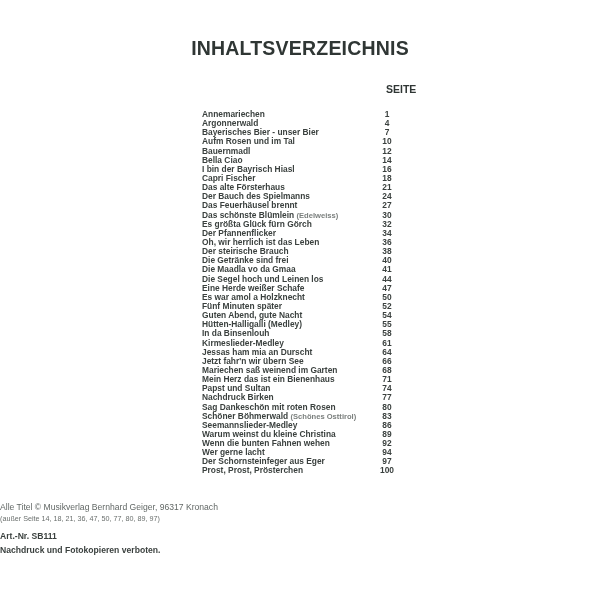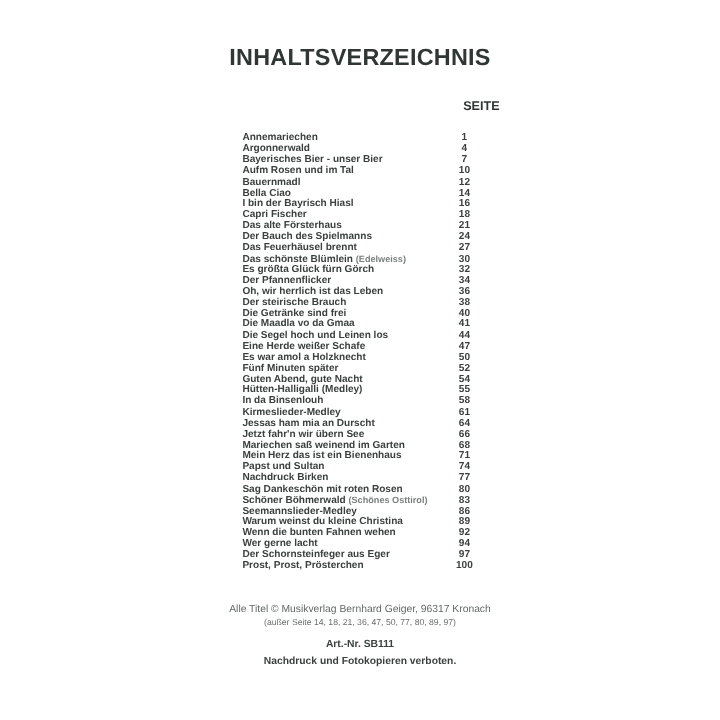--- a/index.html
+++ b/index.html
@@ -40,21 +40,21 @@
       height: 9.15px;
       line-height: 9.15px;
       font-size: 8.4px;
       font-weight: bold;
       color: #3a403e;
     }
     .row .name { white-space: nowrap; }
     .row .note { font-weight: bold; color: #7a7f7d; font-size: 7.6px; text-align: right; }
     .row .page { width: 30px; text-align: center; }
     .footer {
-      position: absolute; left: 0; width: 600px; text-align: center;
+      position: absolute; left: 0; width: 600px; text-align: left;
     }
     .copyright { top: 502px; font-size: 8.6px; color: #626866; }
     .except { top: 514px; font-size: 7.2px; color: #6a6f6d; }
     .artnr { top: 531px; font-size: 8.6px; font-weight: bold; color: #3a403e; }
     .notice { top: 545px; font-size: 8.6px; font-weight: bold; color: #3a403e; }
   </style>
 </head>
 <body>
 
 <div class="title">INHALTSVERZEICHNIS</div>

